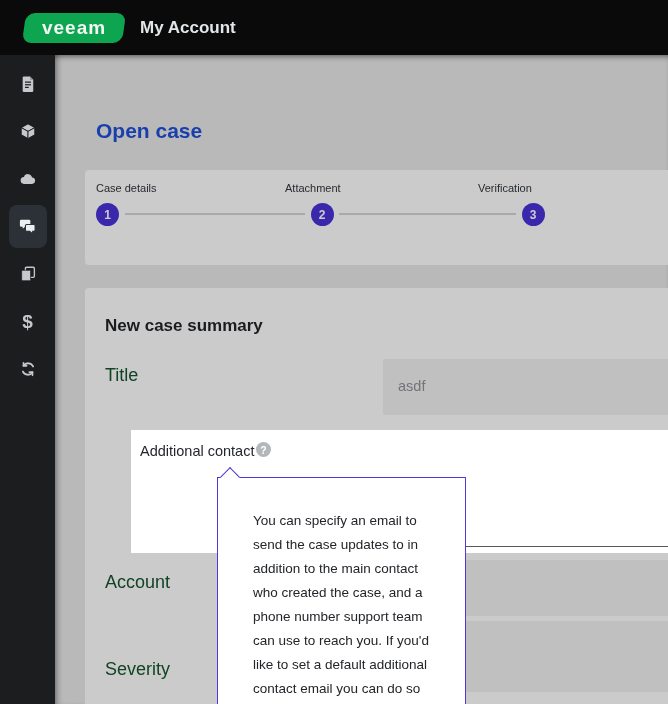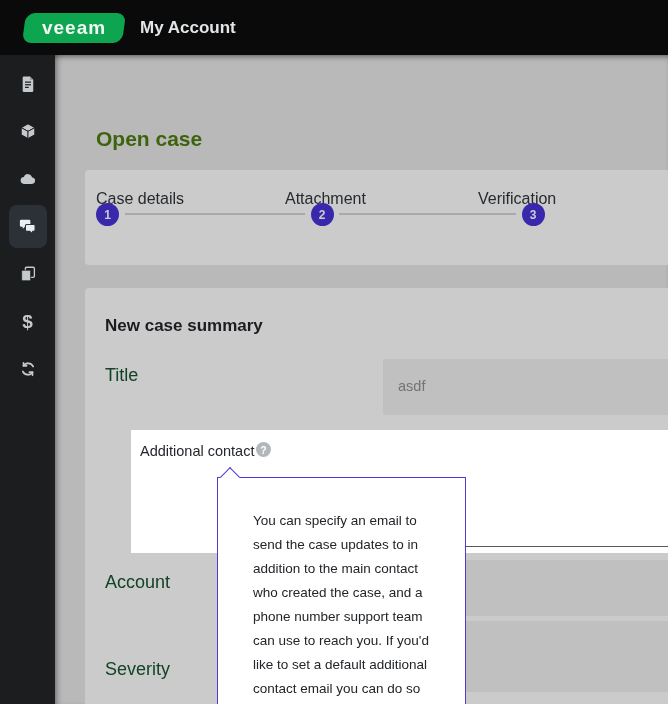--- a/index.html
+++ b/index.html
@@ -40,30 +40,30 @@
   .side-item.active{background:#2c3138;}
   .side-item svg{display:block;}
   .dollar-glyph{font-size:19px;font-weight:bold;color:#c6c9cc;line-height:1;}
 
   .main{
     flex:1;position:relative;background:#e9e9e9;overflow:hidden;
     box-shadow:inset 0 5px 6px -4px rgba(0,0,0,.55), inset 6px 0 7px -5px rgba(0,0,0,.45);
   }
 
   .page-title{
-    position:absolute;left:41px;top:58px;font-size:21px;font-weight:bold;
-    color:#4d7c0f;z-index:1;text-align:right;
+    position:absolute;left:41px;top:50px;font-size:21px;font-weight:bold;
+    color:#1d4ed8;z-index:1;text-align:right;
   }
 
   .card{position:absolute;left:30px;right:-8px;background:#ffffff;border-radius:4px;z-index:1;}
   .stepper-card{top:115px;height:95px;}
   .form-card{top:233px;bottom:-8px;}
 
   
-  .step-label{position:absolute;top:20px;font-size:16px;color:#2f3338;}
+  .step-label{position:absolute;top:12px;font-size:11px;color:#2f3338;}
   .step-circle{
     position:absolute;top:33px;width:23px;height:23px;border-radius:50%;
     background:#4631d8;color:#fff;font-size:12px;font-weight:bold;
     display:flex;align-items:center;justify-content:center;cursor:pointer;
   }
   .step-line{position:absolute;top:43px;height:2px;background:#d4d4d4;}
 
   
   .section-title{position:absolute;left:20px;top:28px;font-size:17px;font-weight:600;color:#1f2226;}
   .field-label{position:absolute;left:20px;font-size:18px;color:#14532d;text-align:center;}

